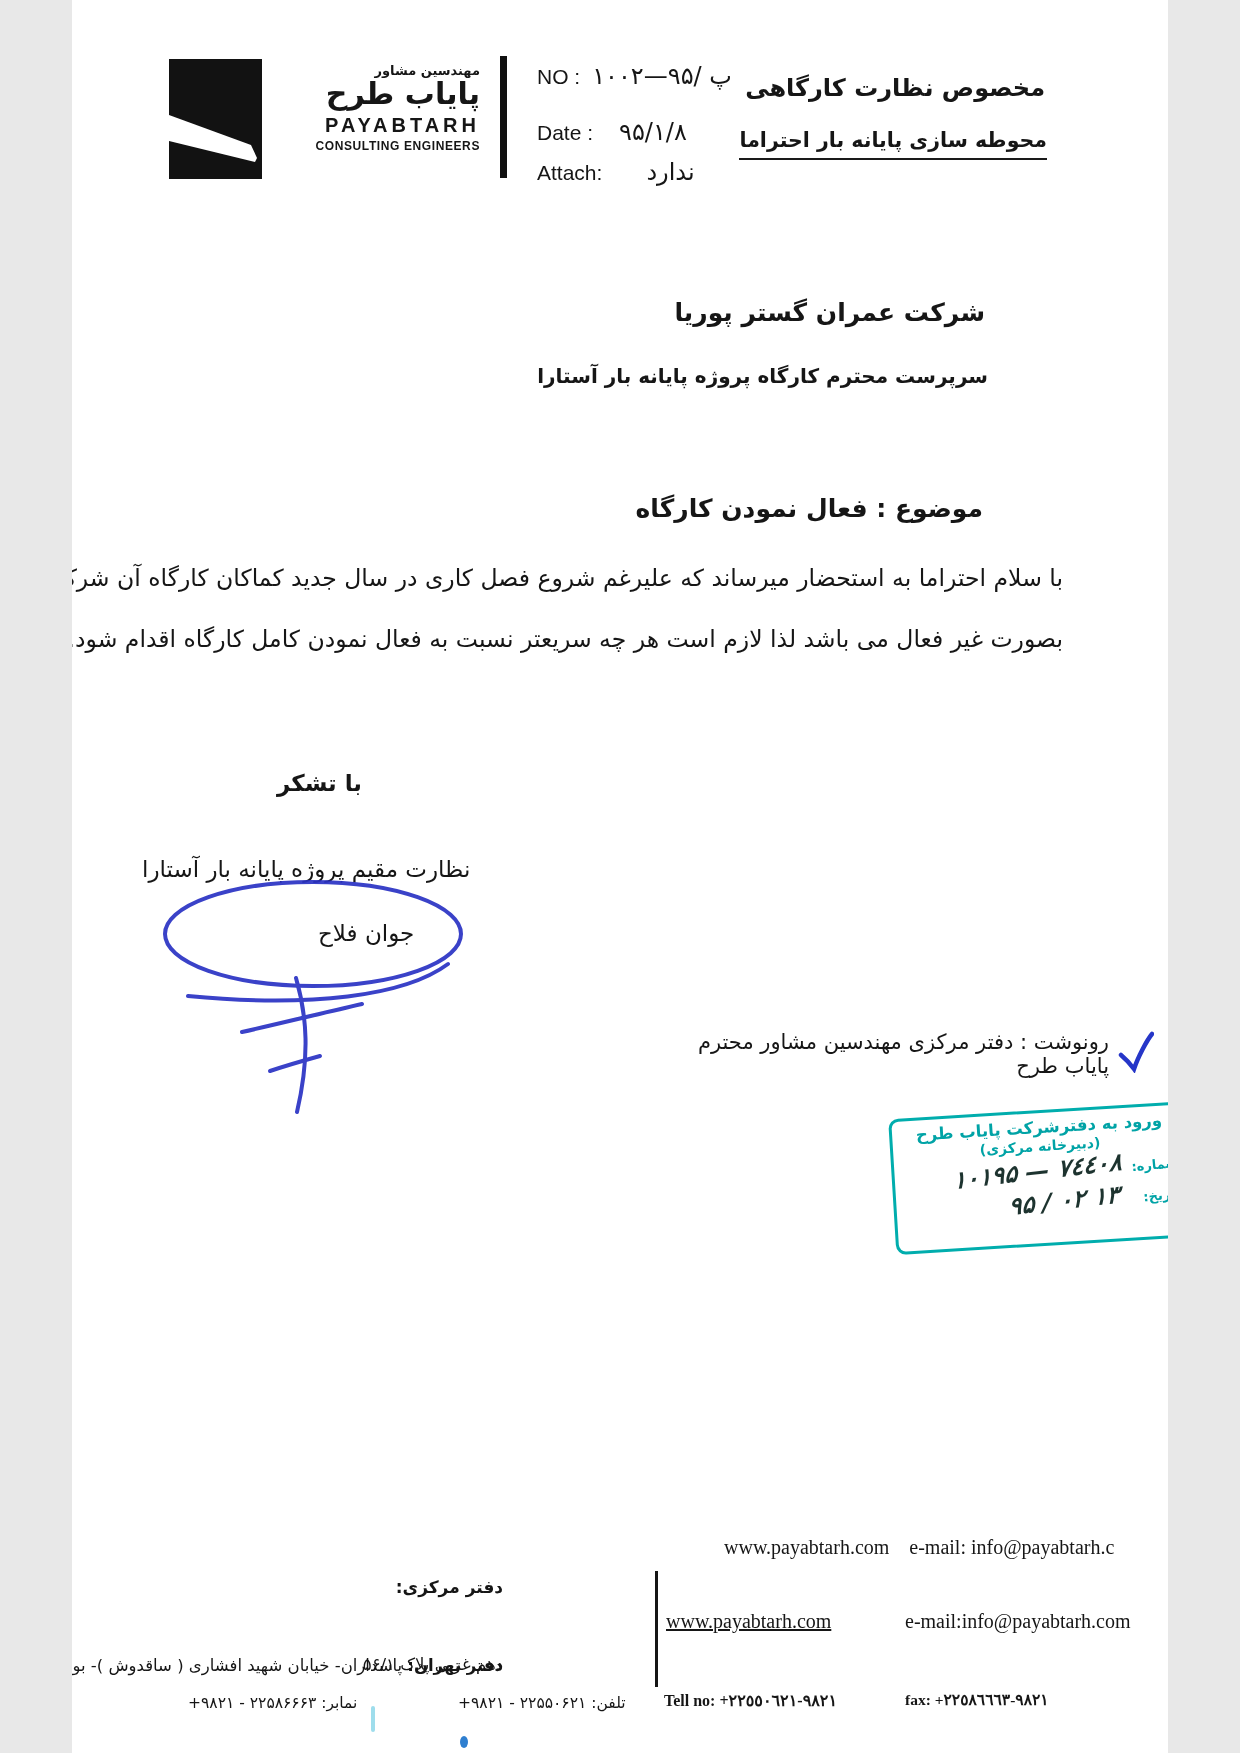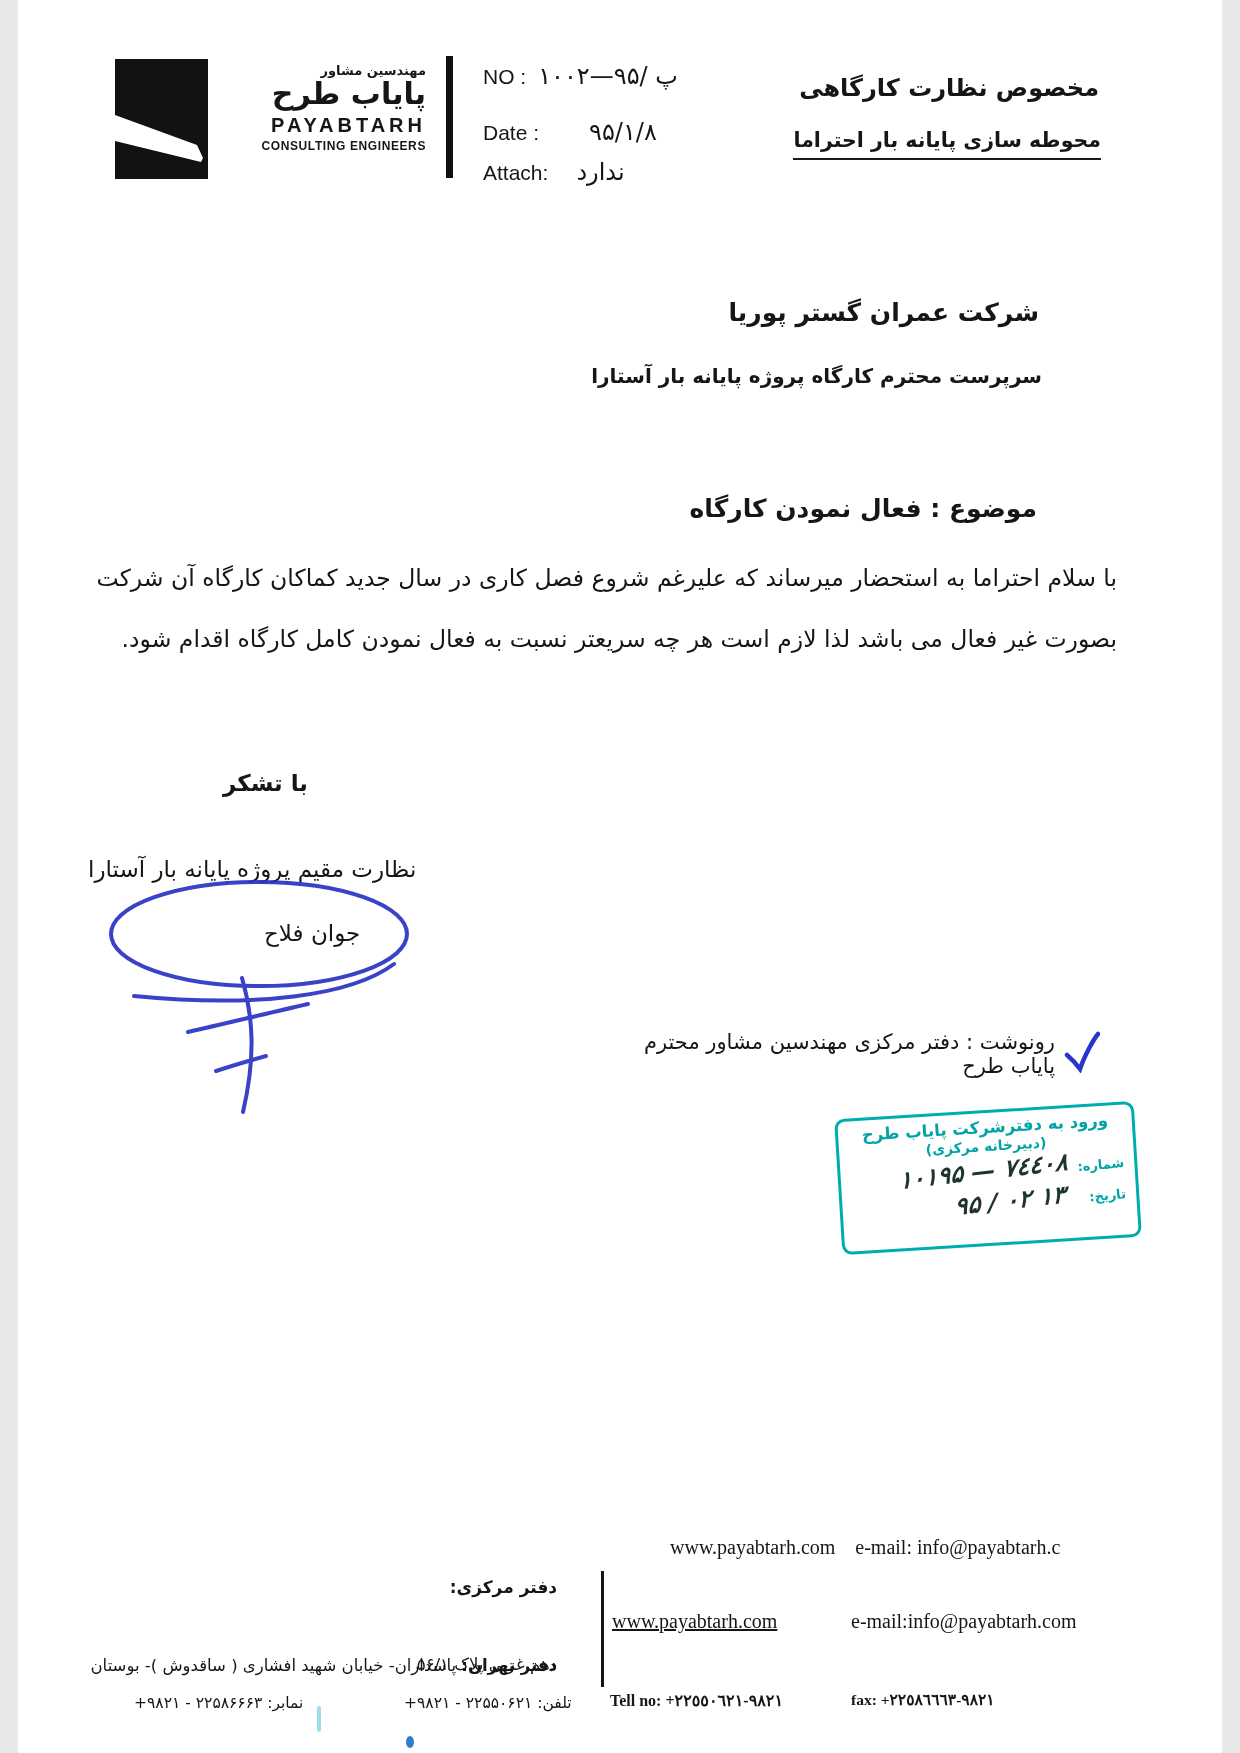--- a/index.html
+++ b/index.html
@@ -1,32 +1,32 @@
 <!DOCTYPE html>
 <html lang="fa"><head>
 <meta charset="utf-8">
 <style>
   html,body{margin:0;padding:0;background:#e8e8e8;}
-  .page{position:relative;width:1204px;height:1753px;background:#ffffff;overflow:hidden;
+  .page{position:relative;width:1096px;height:1753px;background:#ffffff;overflow:hidden;
         font-family:"DejaVu Sans",sans-serif;color:#161616;margin:0 auto;}
   .abs{position:absolute;}
 
   
   .logo-mark{left:97px;top:59px;width:93px;height:120px;}
   .logo-text{left:198px;top:64px;width:210px;text-align:right;}
   .logo-fa-small{font-size:13px;font-weight:bold;line-height:1.1;}
   .logo-fa-big{font-size:30px;font-weight:bold;line-height:1.05;}
   .logo-en{font-size:20px;font-weight:bold;letter-spacing:4px;margin-top:4px;font-family:"Liberation Sans",sans-serif;}
   .logo-en-sub{font-size:12px;font-weight:bold;letter-spacing:.6px;margin-top:2px;font-family:"Liberation Sans",sans-serif;}
   .hdr-bar{left:428px;top:56px;width:7px;height:122px;background:#101010;}
 
   .fld-row{left:465px;display:flex;align-items:baseline;font-size:21px;font-family:"Liberation Sans",sans-serif;}
   .fld-no{top:62px;}   .fld-no .val{margin-left:12px;}
-  .fld-date{top:118px;}.fld-date .val{margin-left:50px;}
-  .fld-att{top:158px;} .fld-att .val{margin-left:28px;}
+  .fld-date{top:118px;}.fld-date .val{margin-left:26px;}
+  .fld-att{top:158px;} .fld-att .val{margin-left:44px;}
   .val{font-size:24px;font-family:"DejaVu Sans",sans-serif;}
 
   .tag1{right:123px;top:74px;font-size:24px;font-weight:bold;}
   .tag2{right:121px;top:128px;font-size:20.5px;font-weight:bold;border-bottom:2.5px solid #1a1a1a;padding-bottom:6px;}
 
   
   .rcp1{right:183px;top:298px;font-size:25px;font-weight:bold;}
   .rcp2{right:180px;top:364px;font-size:20px;font-weight:bold;}
   .subj{right:185px;top:458px;font-size:25px;font-weight:bold;margin-top:36px;}
   .body-par{right:105px;top:548px;width:1040px;text-align:right;font-size:23.5px;line-height:61px;}

